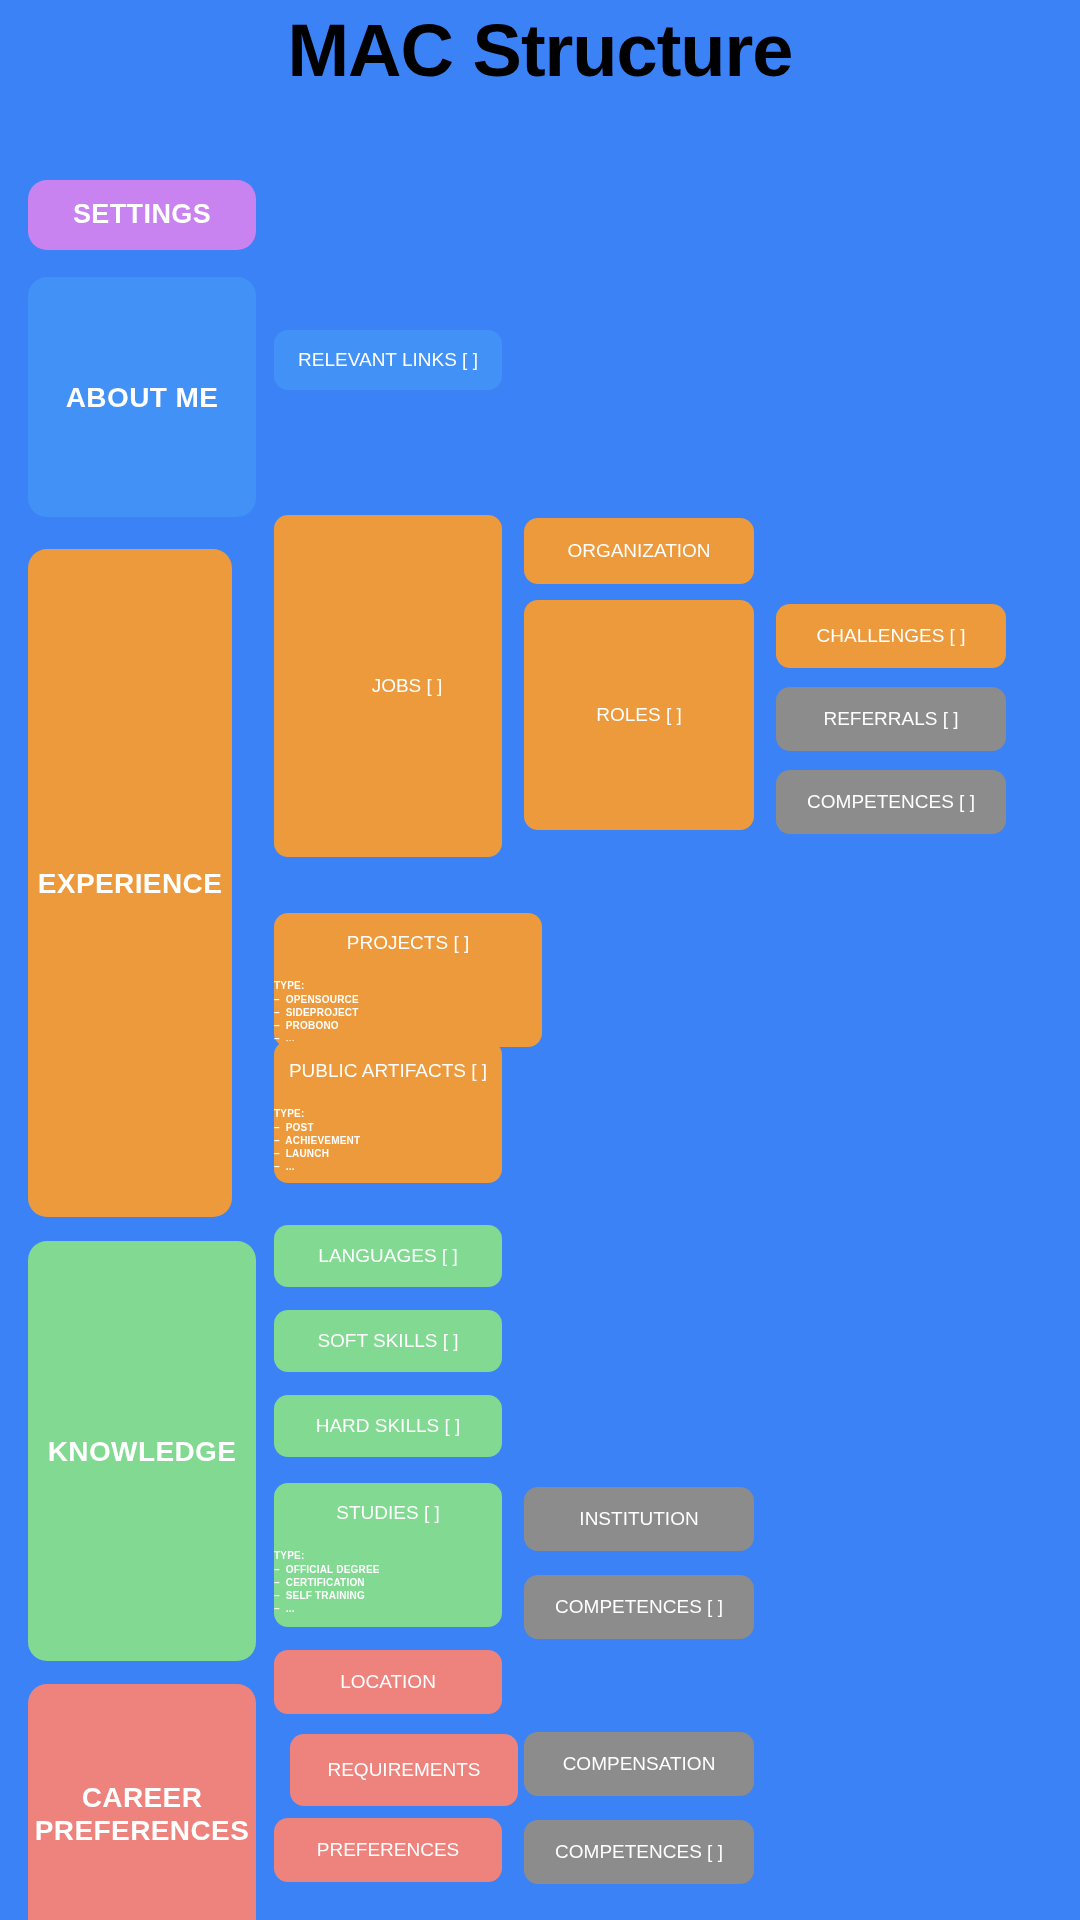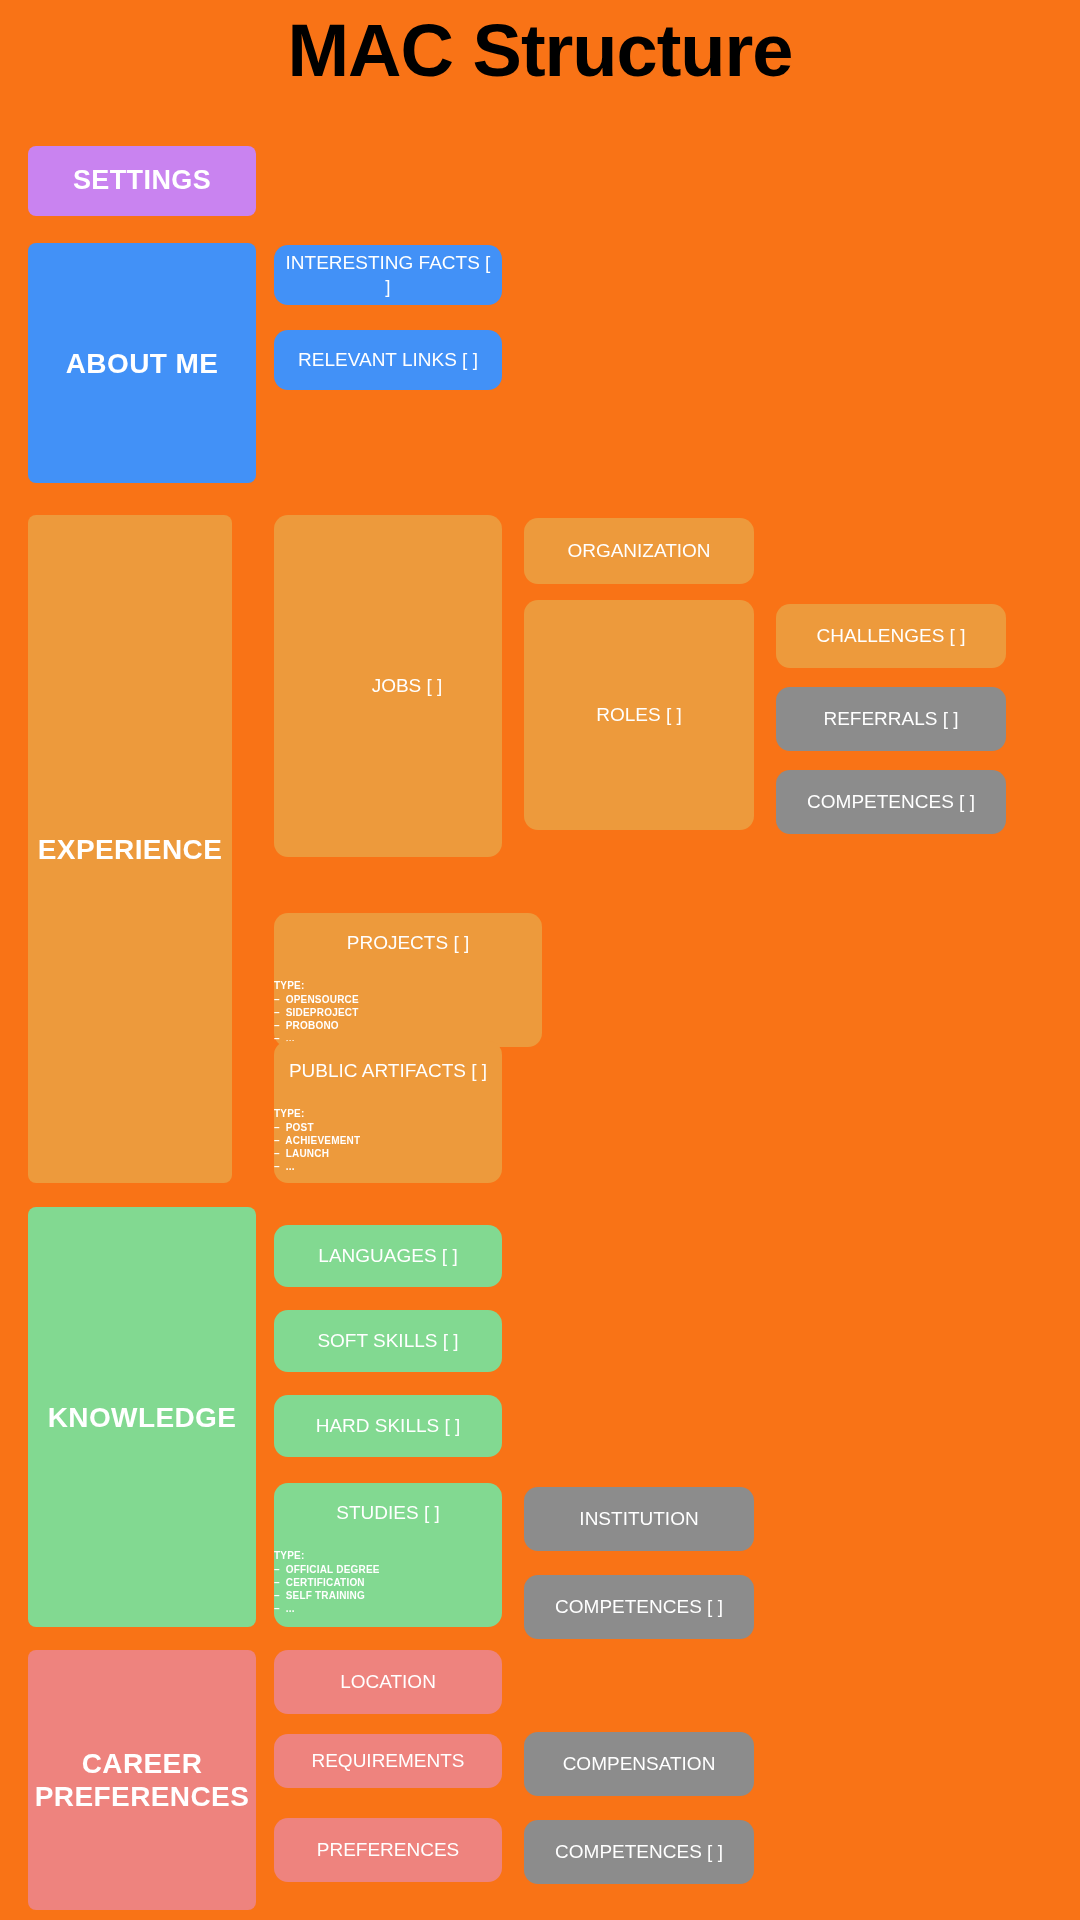--- a/index.html
+++ b/index.html
@@ -7,21 +7,21 @@
     width: 1080px;
     height: 1920px;
     background: #ffffff;
     font-family: "Liberation Sans", sans-serif;
     overflow: hidden;
   }
   #canvas {
     position: relative;
     width: 1080px;
     height: 1920px;
-    background: #f97316;
+    background: #3b82f6;
   }
 
   
   .page-title {
     position: absolute;
     left: 0;
     top: 8px;
     width: 1080px;
     text-align: center;
     font-size: 74px;
@@ -44,21 +44,22 @@
     font-weight: 400;
     line-height: 1.25;
     padding: 4px 8px;
   }
 
   
   .root {
     font-size: 28px;
     font-weight: bold;
     letter-spacing: 0.4px;
-    border-radius: 8px;
+    border-radius: 19px;
+    margin-top: 34px;
   }
   .root.two-line { line-height: 1.18; }
 
   
   .c-purple { background: #c983f0; }
   .c-blue   { background: #4291f7; }
   .c-orange { background: #ed9a3c; }
   .c-green  { background: #82d991; }
   .c-red    { background: #ee837e; }
   .c-gray   { background: #8c8c8c; }
@@ -94,23 +95,20 @@
   <div class="page-title">MAC Structure</div>
 
   <div class="blk root c-purple" style="left:28px; top:146px; width:228px; height:70px; font-size:27px;">
     <span>SETTINGS</span>
   </div>
 
   <div class="blk root c-blue" style="left:28px; top:243px; width:228px; height:240px;">
     <span>ABOUT ME</span>
   </div>
 
-  <div class="blk c-blue" style="left:274px; top:245px; width:228px; height:60px;">
-    <span>INTERESTING FACTS [ ]</span>
-  </div>
   <div class="blk c-blue" style="left:274px; top:330px; width:228px; height:60px;">
     <span>RELEVANT LINKS [ ]</span>
   </div>
 
   <div class="blk root c-orange" style="left:28px; top:515px; width:204px; height:668px;">
     <span>EXPERIENCE</span>
   </div>
 
   <div class="blk c-orange" style="left:274px; top:515px; width:228px; height:342px;padding-left:46px;">
     <span>JOBS [ ]</span>
@@ -189,21 +187,21 @@
   </div>
 
   <div class="blk root two-line c-red" style="left:28px; top:1650px; width:228px; height:260px; flex-direction:column;">
     <span>CAREER</span>
     <span>PREFERENCES</span>
   </div>
 
   <div class="blk c-red" style="left:274px; top:1650px; width:228px; height:64px;align-items:center;">
     <span>LOCATION</span>
   </div>
-  <div class="blk c-red" style="left:274px; top:1734px; width:228px; height:54px;">
+  <div class="blk c-red" style="left:290px; top:1734px; width:228px; height:72px;">
     <span>REQUIREMENTS</span>
   </div>
   <div class="blk c-red" style="left:274px; top:1818px; width:228px; height:64px;">
     <span>PREFERENCES</span>
   </div>
 
   <div class="blk c-gray" style="left:524px; top:1732px; width:230px; height:64px;">
     <span>COMPENSATION</span>
   </div>
   <div class="blk c-gray" style="left:524px; top:1820px; width:230px; height:64px;">

